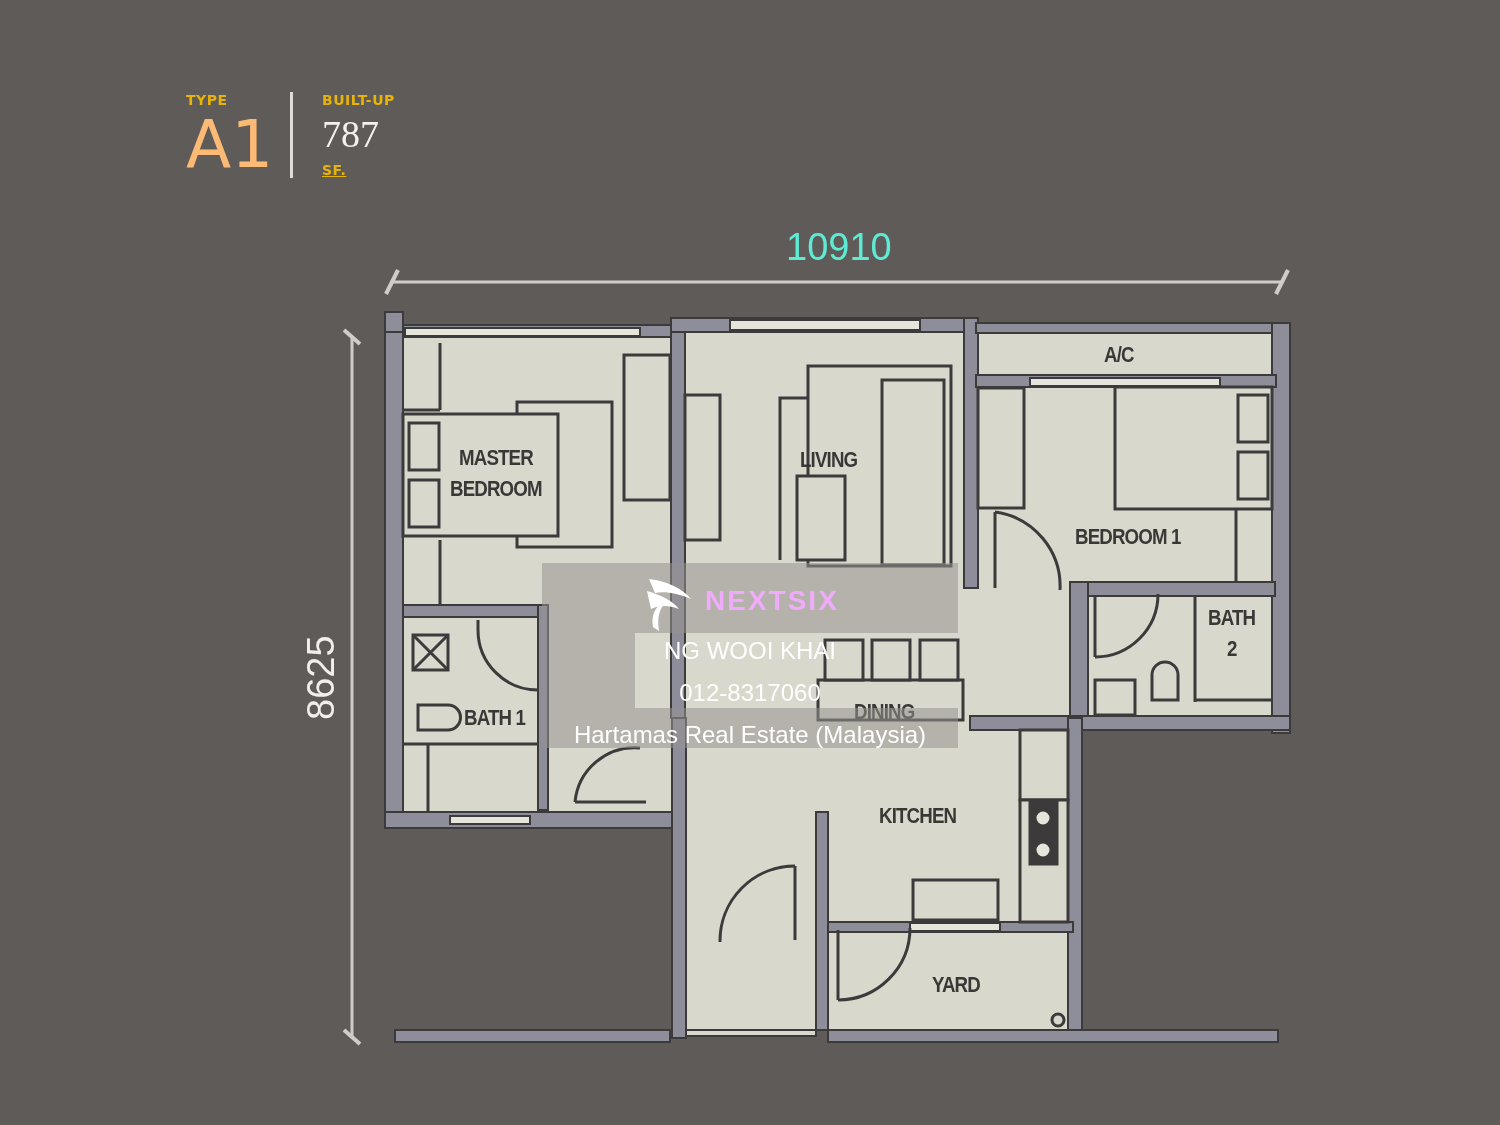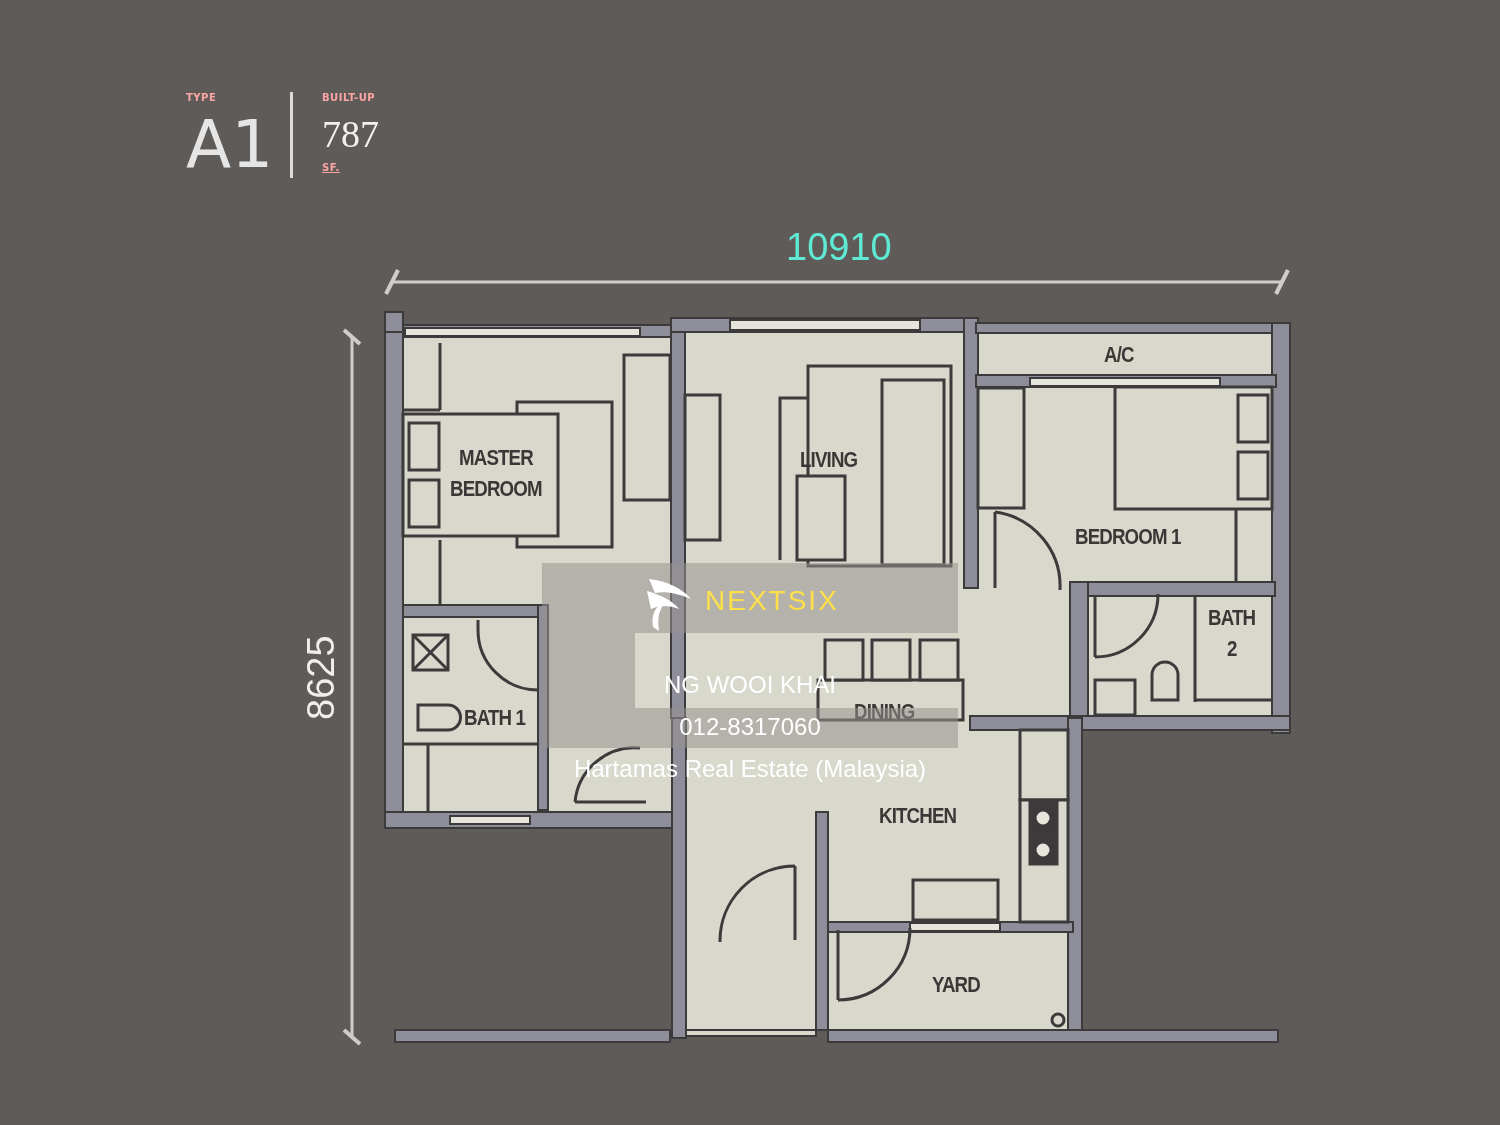--- a/index.html
+++ b/index.html
@@ -1,31 +1,31 @@
 <!DOCTYPE html>
 <html><head>
 <meta charset="utf-8">
 <style>
   html, body { margin:0; padding:0; }
   body { width:1500px; height:1125px; background:#5f5b58; position:relative; overflow:hidden; font-family:"Liberation Sans", sans-serif; }
   .hdr { position:absolute; left:186px; top:92px; color:#ecebe7; }
-  .hdr .lbl { font-family:"DejaVu Sans", sans-serif; font-size:10px; font-weight:bold; letter-spacing:0.5px; color:#fca5a5; }
+  .hdr .lbl { font-family:"DejaVu Sans", sans-serif; font-size:14px; font-weight:bold; letter-spacing:0.5px; color:#eab308; }
   .type-lbl { position:absolute; left:0; top:0; }
-  .type-val { position:absolute; left:0; top:18px; font-family:"DejaVu Sans", sans-serif; font-size:66px; line-height:70px; color:#e5e5e5; }
+  .type-val { position:absolute; left:0; top:18px; font-family:"DejaVu Sans", sans-serif; font-size:66px; line-height:70px; color:#fdba74; }
   .divider { position:absolute; left:104px; top:0; width:3px; height:86px; background:#dedcd8; }
   .bu-lbl { position:absolute; left:136px; top:0; white-space:nowrap; }
   .bu-val { position:absolute; left:136px; top:22px; font-family:Liberation Serif, serif; font-size:38px; line-height:40px; color:#f2f1ee; }
   .bu-unit { position:absolute; left:136px; top:70px;text-decoration:underline; }
   svg.plan { position:absolute; left:0; top:0; }
   .dim-h { position:absolute; left:786px; top:226px; font-family:"Liberation Sans Narrow","Liberation Sans",sans-serif; font-size:38px; color:#5eead4; }
   .dim-v { position:absolute; left:300px; top:720px; font-size:38px; color:#f0efec; transform:rotate(-90deg); transform-origin:0 0; }
   .room { position:absolute; font-family:"Liberation Sans", sans-serif; font-weight:bold; color:#3a3836; font-size:22px; letter-spacing:-1px; transform:scaleX(0.85); transform-origin:0 0; line-height:30px; text-align:center; white-space:nowrap; }
   .wm-box { position:absolute; background:rgba(150,148,144,0.55); }
-  .wm-text { position:absolute; color:#ffffff; font-size:24px; white-space:nowrap; text-align:center;margin-top:34px; }
-  .brand { position:absolute; left:705px; top:585px; color:#fde047; font-size:28px; font-weight:normal; letter-spacing:2px; }
+  .wm-text { position:absolute; color:#ffffff; font-size:24px; white-space:nowrap; text-align:center; }
+  .brand { position:absolute; left:705px; top:585px; color:#f0abfc; font-size:28px; font-weight:bold; letter-spacing:2px; }
 </style>
 </head>
 <body>
 
 <div class="hdr">
   <div class="lbl type-lbl">TYPE</div>
   <div class="type-val">A1</div>
   <div class="divider"></div>
   <div class="lbl bu-lbl">BUILT-UP</div>
   <div class="bu-val">787</div>

